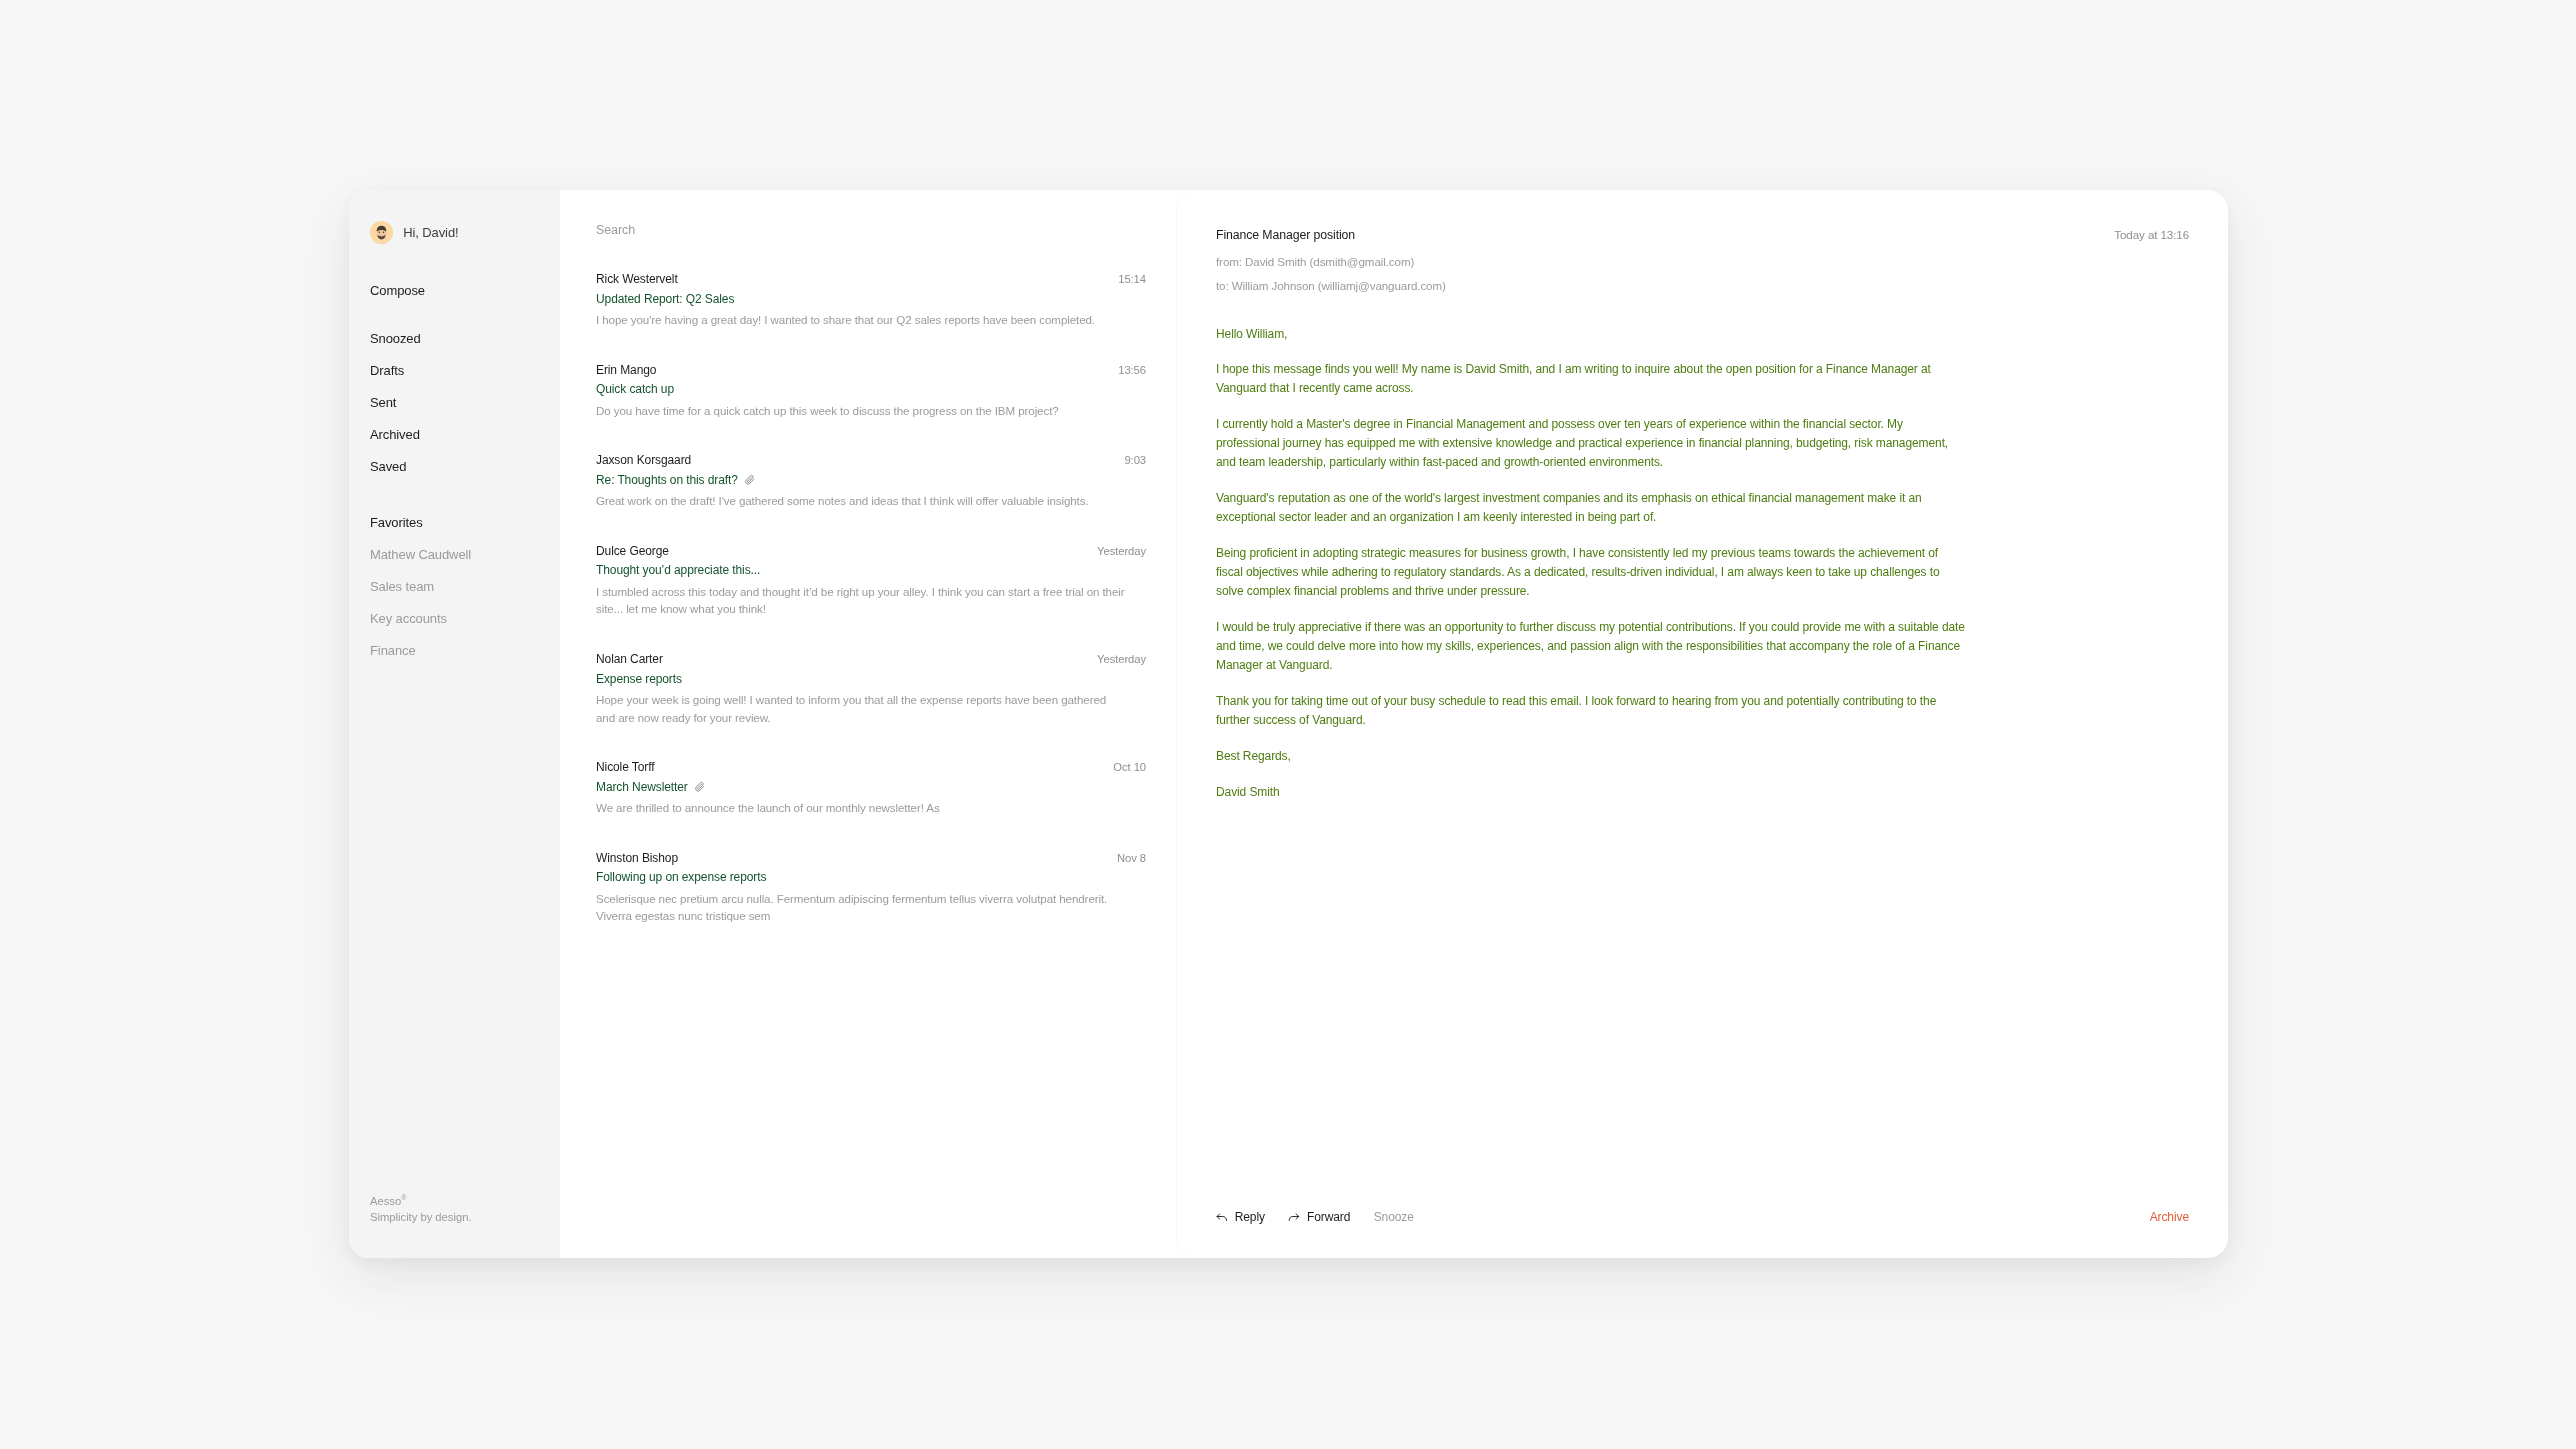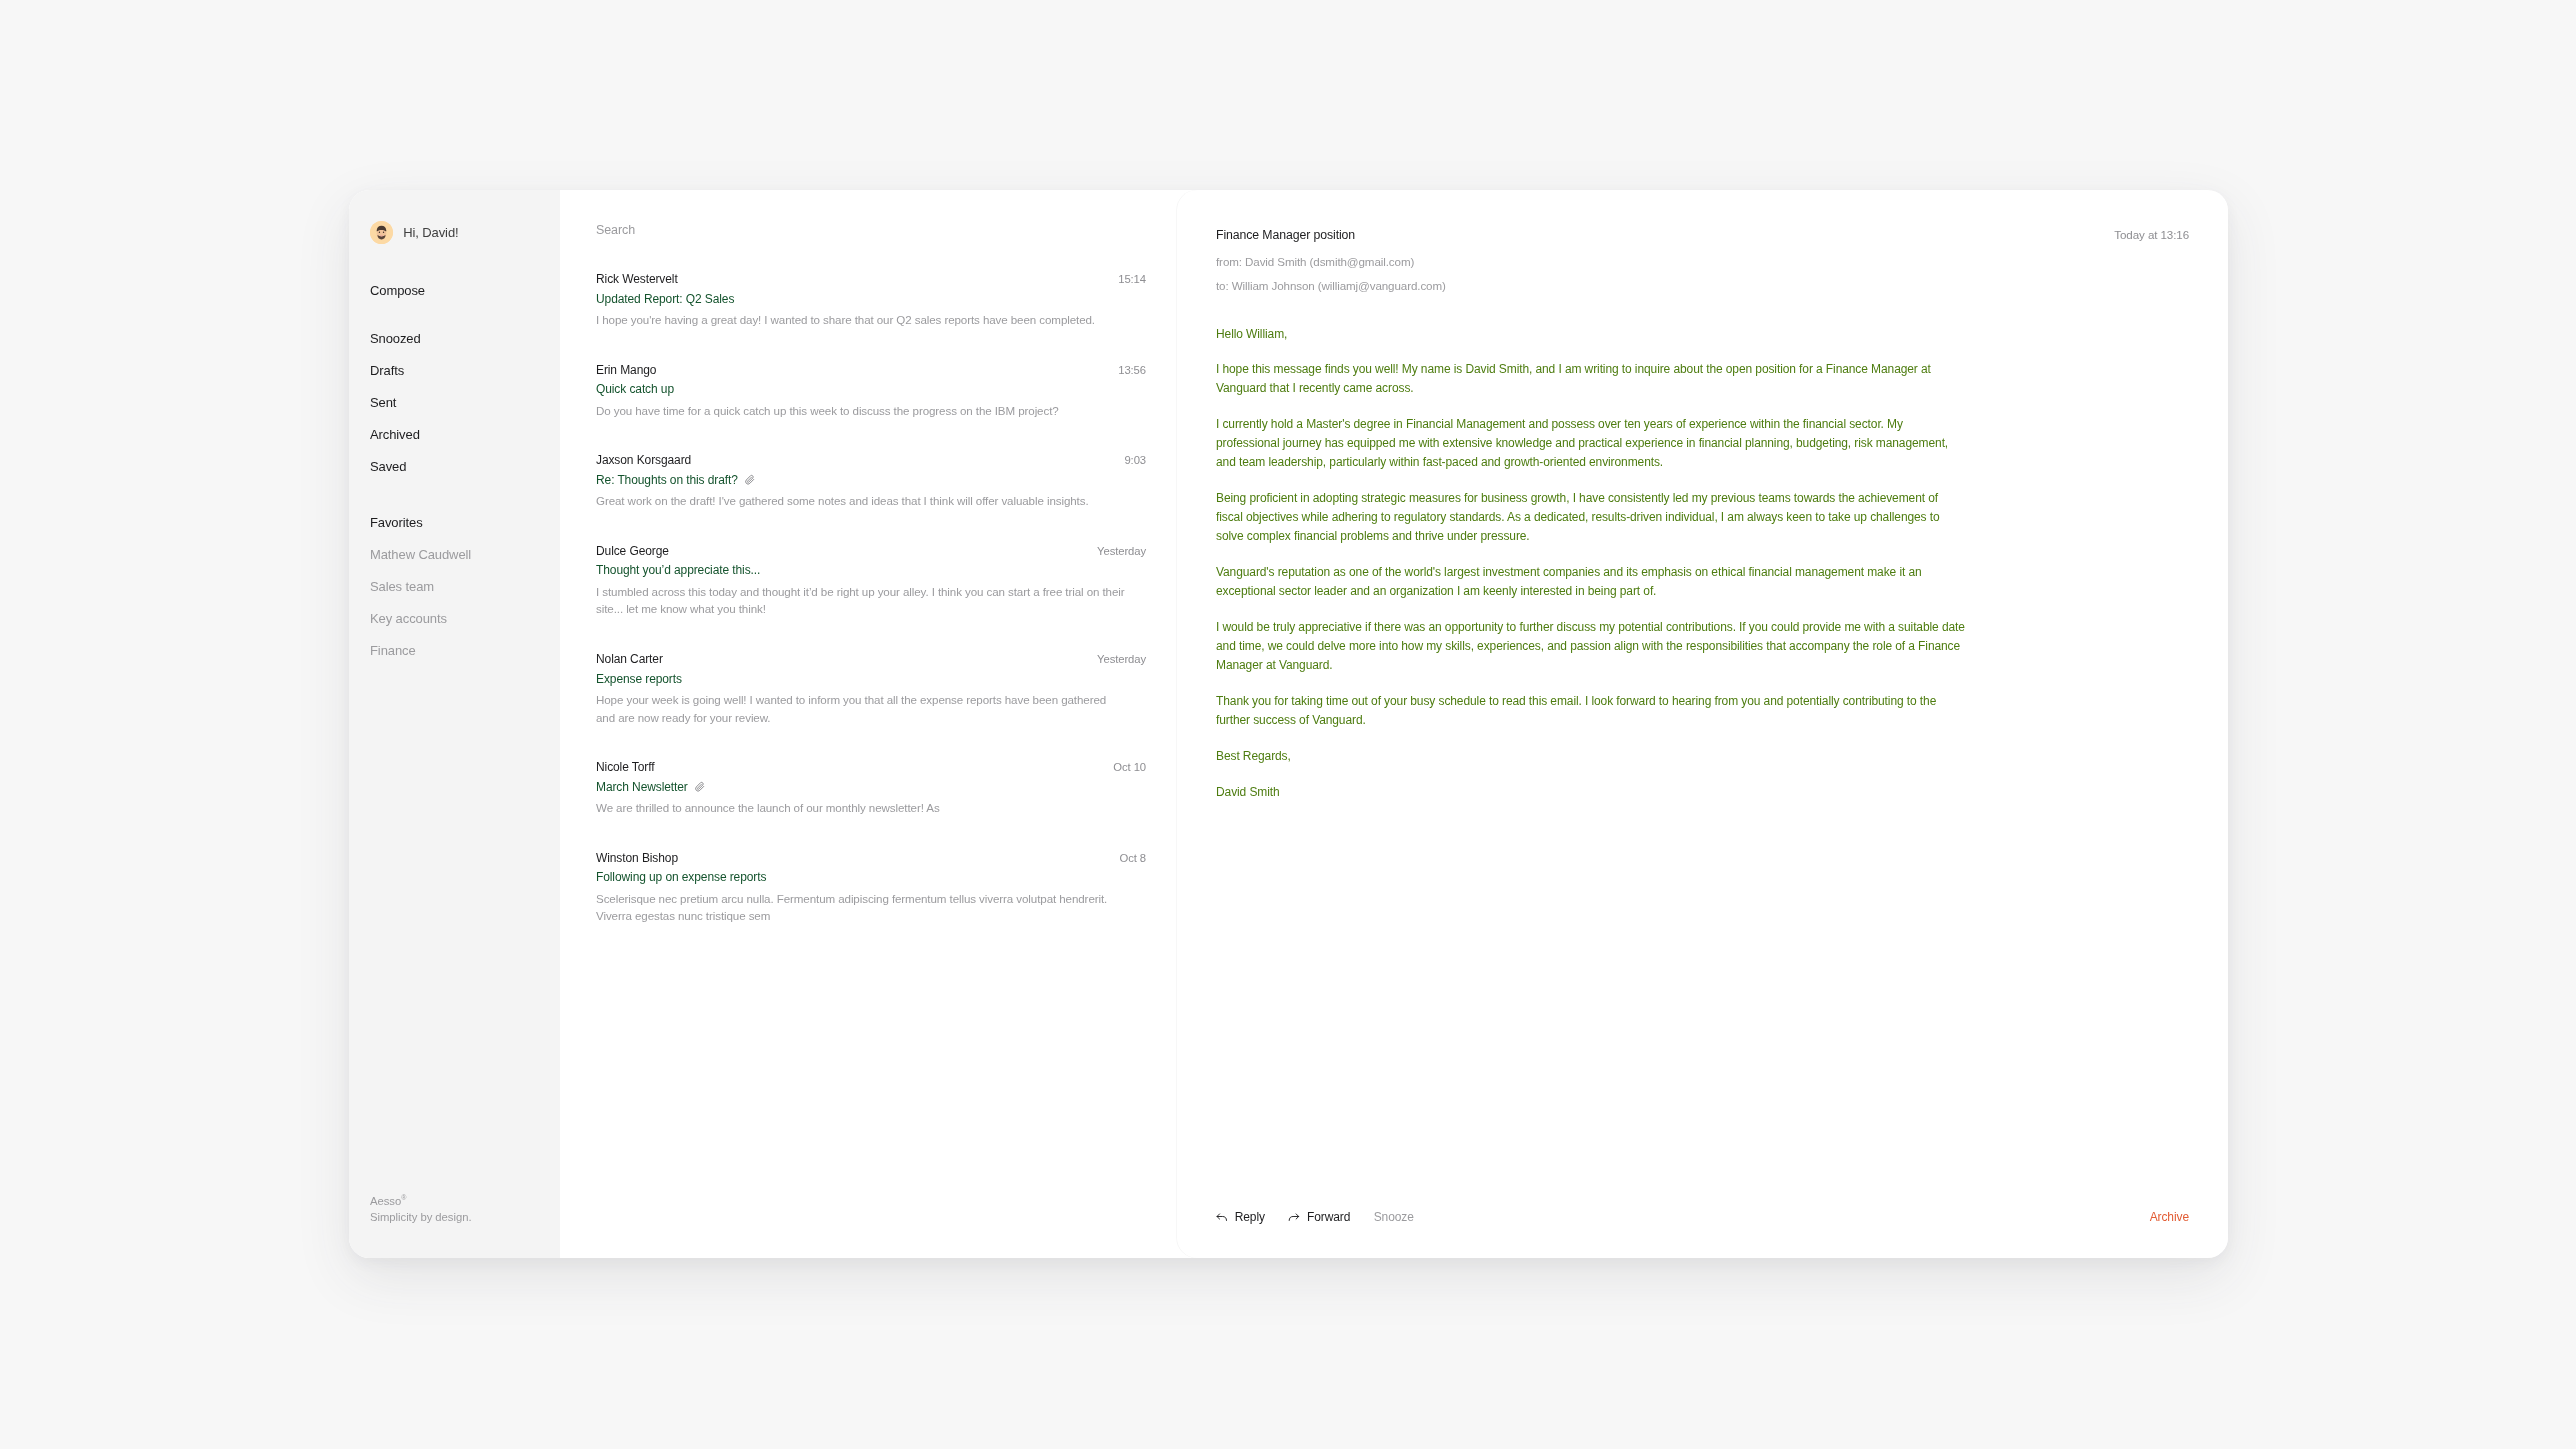--- a/index.html
+++ b/index.html
@@ -376,21 +376,21 @@
               <path d="M11.2 6.9 6.1 12a3.1 3.1 0 0 1-4.4-4.4l5.5-5.5a2.1 2.1 0 0 1 2.9 2.9L4.6 10.6a1 1 0 0 1-1.4-1.4l4.9-4.9"></path>
             </svg>
           </span>
         </div>
         <div class="msg-preview">We are thrilled to announce the launch of our monthly newsletter! As</div>
       </div>
 
       <div class="msg">
         <div class="msg-top">
           <span class="msg-sender">Winston Bishop</span>
-          <span class="msg-time">Oct 8</span>
+          <span class="msg-time">Nov 8</span>
         </div>
         <div class="msg-subject">
             <span>Following up on expense reports</span>
           </div>
         <div class="msg-preview">Scelerisque nec pretium arcu nulla. Fermentum adipiscing fermentum tellus viverra volutpat hendrerit. Viverra egestas nunc tristique sem</div>
       </div>
 
     </div>
   </section>
 
@@ -402,22 +402,22 @@
         <span class="read-date">Today at 13:16</span>
       </div>
       <div class="read-meta">from: David Smith (dsmith@gmail.com)</div>
       <div class="read-meta">to: William Johnson (williamj@vanguard.com)</div>
     </div>
 
     <div class="read-body">
       <p>Hello William,</p>
       <p>I hope this message finds you well! My name is David Smith, and I am writing to inquire about the open position for a Finance Manager at Vanguard that I recently came across.</p>
       <p>I currently hold a Master's degree in Financial Management and possess over ten years of experience within the financial sector. My professional journey has equipped me with extensive knowledge and practical experience in financial planning, budgeting, risk management, and team leadership, particularly within fast-paced and growth-oriented environments.</p>
+      <p>Vanguard's reputation as one of the world's largest investment companies and its emphasis on ethical financial management make it an exceptional sector leader and an organization I am keenly interested in being part of.</p>
       <p>Being proficient in adopting strategic measures for business growth, I have consistently led my previous teams towards the achievement of fiscal objectives while adhering to regulatory standards. As a dedicated, results-driven individual, I am always keen to take up challenges to solve complex financial problems and thrive under pressure.</p>
-      <p>Vanguard's reputation as one of the world's largest investment companies and its emphasis on ethical financial management make it an exceptional sector leader and an organization I am keenly interested in being part of.</p>
       <p>I would be truly appreciative if there was an opportunity to further discuss my potential contributions. If you could provide me with a suitable date and time, we could delve more into how my skills, experiences, and passion align with the responsibilities that accompany the role of a Finance Manager at Vanguard.</p>
       <p>Thank you for taking time out of your busy schedule to read this email. I look forward to hearing from you and potentially contributing to the further success of Vanguard.</p>
       <p>Best Regards,</p>
       <p>David Smith</p>
     </div>
 
     <div class="action-bar">
       <div class="action-left">
         <button class="action-btn">
           <span>

